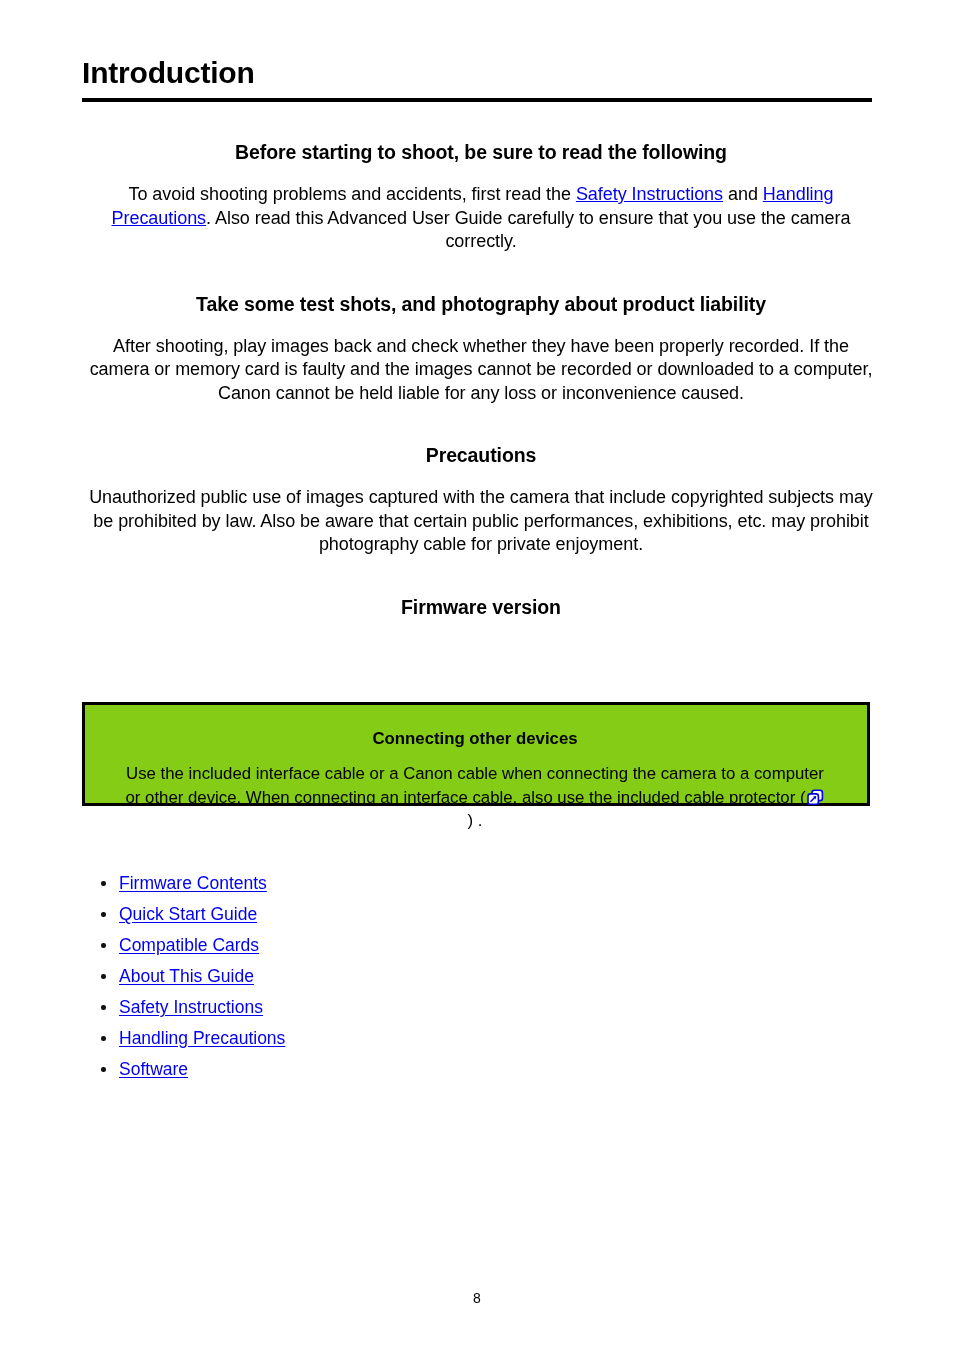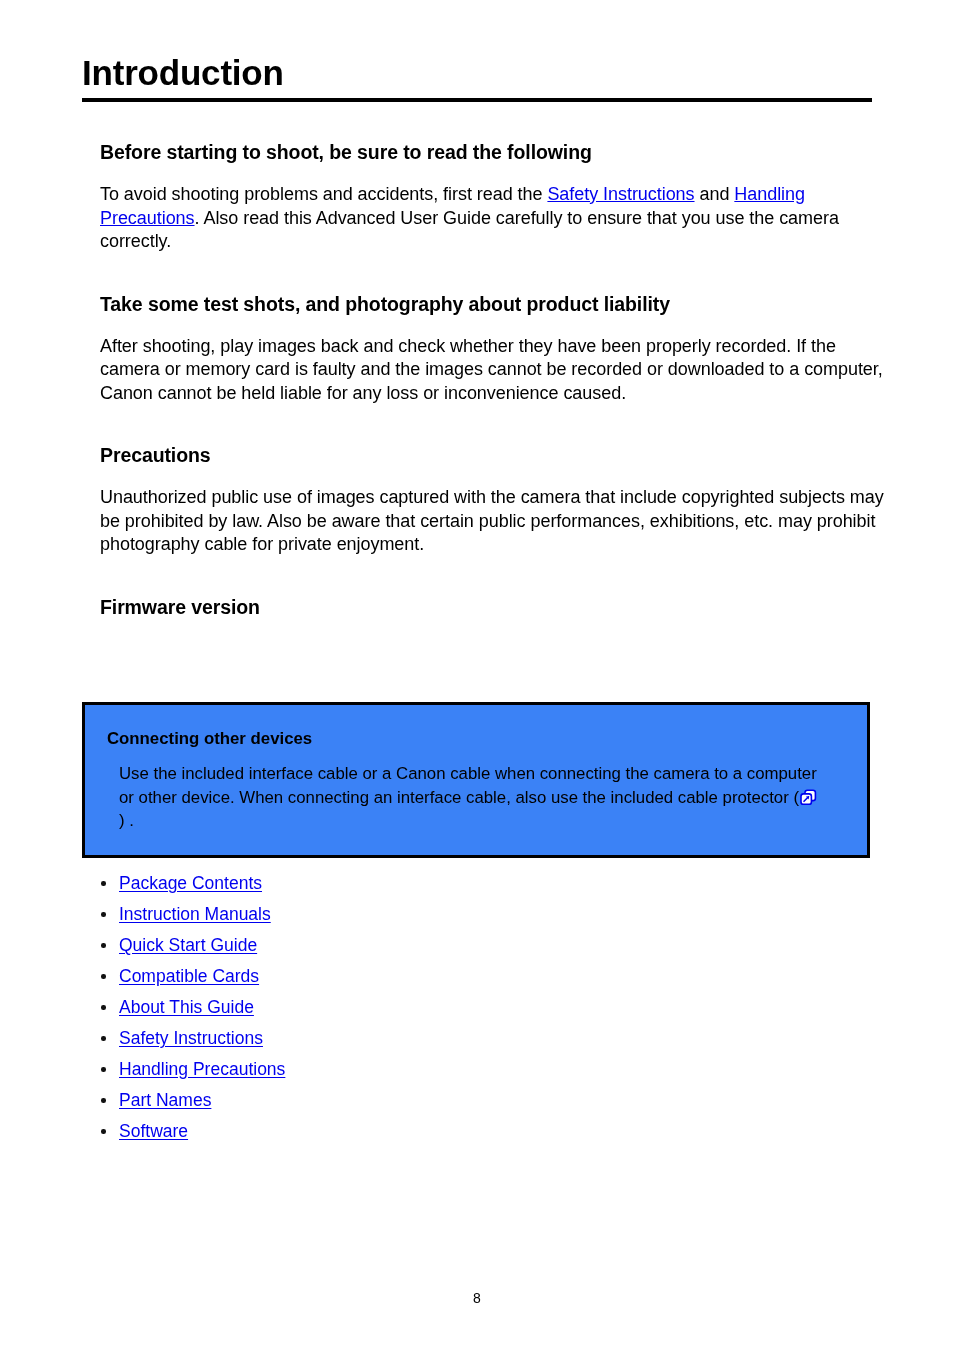--- a/index.html
+++ b/index.html
@@ -25,40 +25,41 @@
   }
 
   
   .page-title-wrap {
     position: absolute;
     left: 82px;
     top: 55px;
     width: 790px;
   }
   .page-title {
-    font-size: 35px;
+    font-size: 30px;
     font-weight: bold;
     letter-spacing: -0.2px;
     line-height: 36px;
     margin: 0;
     color: #000;
   }
   .title-rule {
     margin-top: 7px;
     height: 4px;
     background: #000000;
     width: 790px;
   }
 
   
   .content {
     position: absolute;
-    left: 100px;
+    left: 86px;
     top: 140px;
     width: 790px;
+    text-align: center;
   }
 
   h2.section-heading {
     font-size: 19.5px;
     font-weight: bold;
     line-height: 24px;
     margin: 0 0 19px 0;
     letter-spacing: -0.1px;
   }
 
@@ -77,24 +78,25 @@
     text-decoration: underline;
     text-underline-offset: 1px;
   }
 
   
   .callout {
     position: absolute;
     left: 82px;
     top: 702px;
     width: 788px;
-    height: 156px;
+    height: 104px;
     box-sizing: border-box;
     border: 3px solid #000000;
-    background: #3b82f6;
+    background: #84cc16;
+    text-align: center;
   }
   .callout-inner {
     padding: 22px 24px 0 22px;
   }
   .callout-title {
     font-size: 16.8px;
     font-weight: bold;
     line-height: 23px;
     margin: 0;
   }
@@ -193,26 +195,24 @@
       <p class="callout-body"><span>Use the included interface cable or a Canon cable when connecting the camera to a computer or other device. When connecting an interface cable, also use the included cable protector (</span><span class="link-icon"><svg width="17" height="17" viewBox="0 0 17 17" xmlns="http://www.w3.org/2000/svg">
               <rect x="5.0" y="1.2" width="10.4" height="10.4" rx="2.4" ry="2.4" fill="#ffffff" stroke="#0000ee" stroke-width="1.6"></rect>
               <rect x="1.0" y="4.9" width="10.4" height="10.4" rx="2.4" ry="2.4" fill="#ffffff" stroke="#0000ee" stroke-width="1.6"></rect>
               <path d="M4.0 12.3 L8.5 7.8" stroke="#0000ee" stroke-width="1.6" stroke-linecap="round"></path>
               <path d="M8.8 7.5 L8.8 10.4 L5.9 7.5 Z" fill="#0000ee"></path>
             </svg></span><span>)&nbsp;.</span></p>
     </div>
   </div>
 
   <ul class="link-list">
-    <li><span class="bullet"></span><a href="#">Package Contents</a></li>
-    <li><span class="bullet"></span><a href="#">Instruction Manuals</a></li>
+    <li><span class="bullet"></span><a href="#">Firmware Contents</a></li>
     <li><span class="bullet"></span><a href="#">Quick Start Guide</a></li>
     <li><span class="bullet"></span><a href="#">Compatible Cards</a></li>
     <li><span class="bullet"></span><a href="#">About This Guide</a></li>
     <li><span class="bullet"></span><a href="#">Safety Instructions</a></li>
     <li><span class="bullet"></span><a href="#">Handling Precautions</a></li>
-    <li><span class="bullet"></span><a href="#">Part Names</a></li>
     <li><span class="bullet"></span><a href="#">Software</a></li>
   </ul>
 
   <div class="page-number">8</div>
 
 </div>
 
 </body></html>

